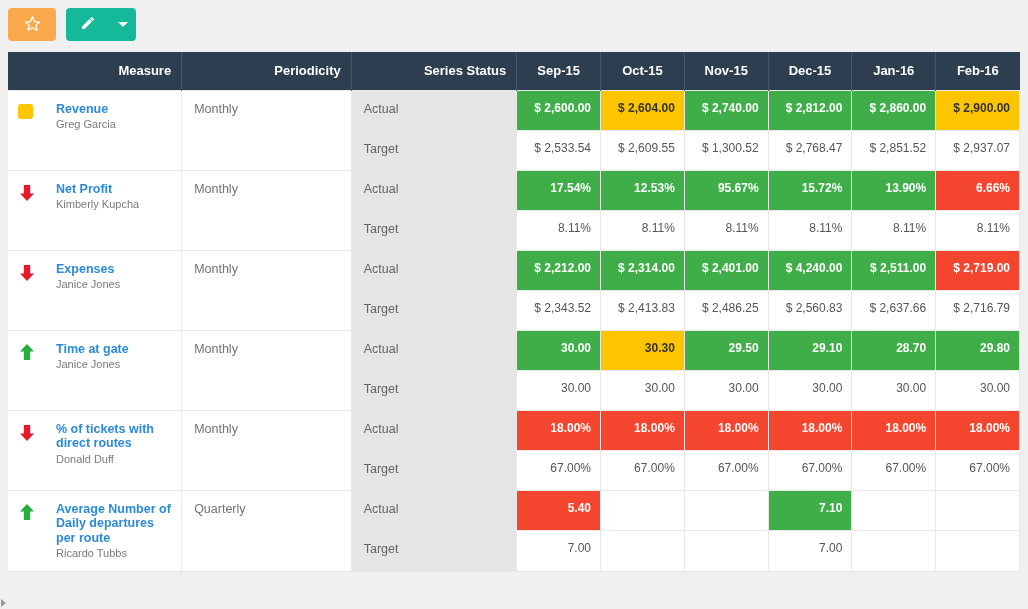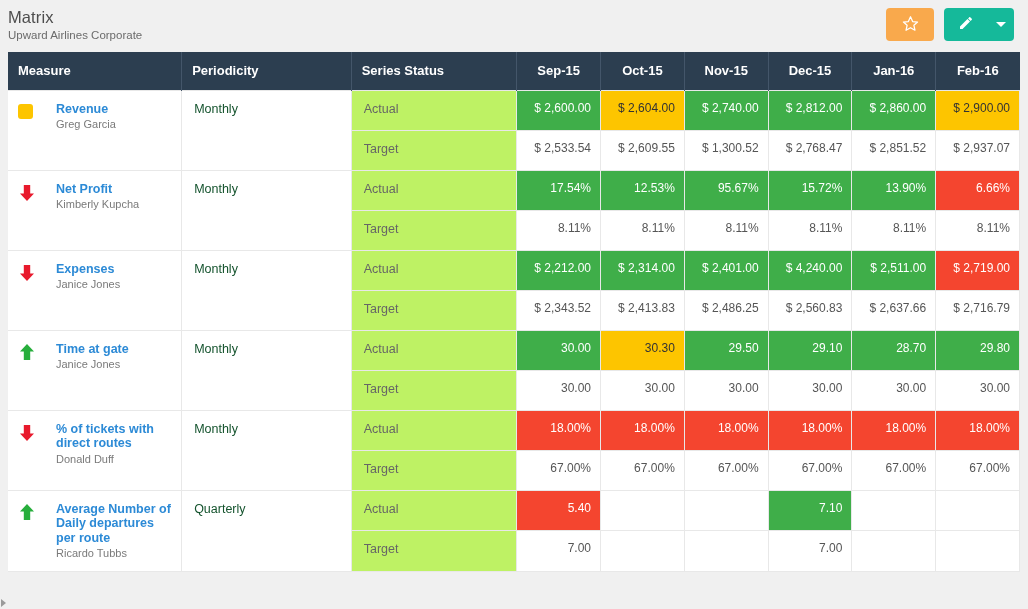--- a/index.html
+++ b/index.html
@@ -87,21 +87,21 @@
   table.matrix {
     border-collapse: collapse;
     width: 1012px;
     table-layout: fixed;
   }
   table.matrix th {
     background: #2c3e50;
     color: #ffffff;
     font-size: 13px;
     font-weight: bold;
-    text-align: left;
+    text-align: right;
     padding: 9px 10px;
     height: 38px;
     border-right: 1px solid #44566a;
     vertical-align: middle;
   }
   table.matrix th.num { text-align: center; }
   table.matrix th:last-child { border-right: none; }
 
   col.c-measure { width: 172px; }
   col.c-period  { width: 168px; }
@@ -129,42 +129,42 @@
   .m-owner {
     color: #7a7a7a;
     font-size: 11px;
     line-height: 14px;
     margin-top: 1px;
     display: block;
   }
 
   td.period {
     padding: 11px 12px;
-    color: #14532d;
+    color: #737373;
     font-size: 12.5px;
     background: #ffffff;
   }
 
   td.series {
     padding: 11px 12px;
     color: #666666;
     font-size: 12.5px;
-    background: #bef264;
+    background: #e5e5e5;
     height: 40px;
   }
 
   td.val {
     text-align: right;
     font-size: 12px;
     padding: 10px 9px;
     color: #555555;
     background: #ffffff;
     white-space: nowrap;
   }
-  td.val.actual { font-weight: normal; }
+  td.val.actual { font-weight: bold; }
   td.val.green  { background: #3fae49; color: #ffffff; }
   td.val.red    { background: #f4452f; color: #ffffff; }
   td.val.yellow { background: #fdc500; color: #333333; }
   td.val.blank  { background: #ffffff; }
 
   tr.actual-row td.val { vertical-align: top; }
   tr.target-row td.val { color: #555555; font-weight: normal; }
 
   
   .sq {
@@ -193,24 +193,20 @@
     border-bottom: 4px solid transparent;
     border-left: 5px solid #9a9a9a;
   }
 </style>
 </head>
 <body>
 
 <div id="app">
 
   <div class="topbar">
-    <div class="title-block">
-      <div class="page-title">Matrix</div>
-      <div class="page-subtitle">Upward Airlines Corporate</div>
-    </div>
     <div class="actions">
       <button class="btn btn-star">
         <span>
           <svg width="17" height="17" viewBox="0 0 24 24" fill="none" stroke="#ffffff" stroke-width="1.8" stroke-linejoin="round">
             <polygon points="12,2.5 15,9.2 22,9.9 16.8,14.6 18.3,21.5 12,18 5.7,21.5 7.2,14.6 2,9.9 9,9.2"></polygon>
           </svg>
         </span>
       </button>
       <div class="btn-edit-group">
         <button class="btn btn-edit">

